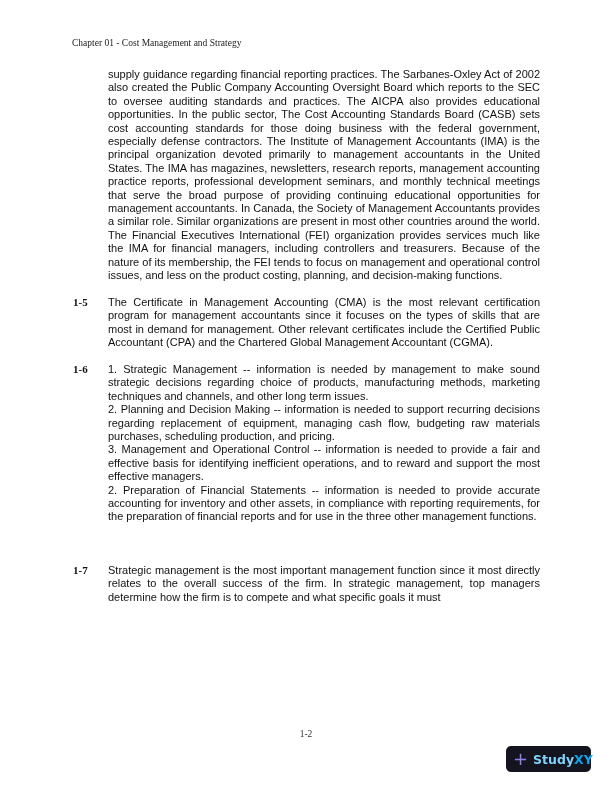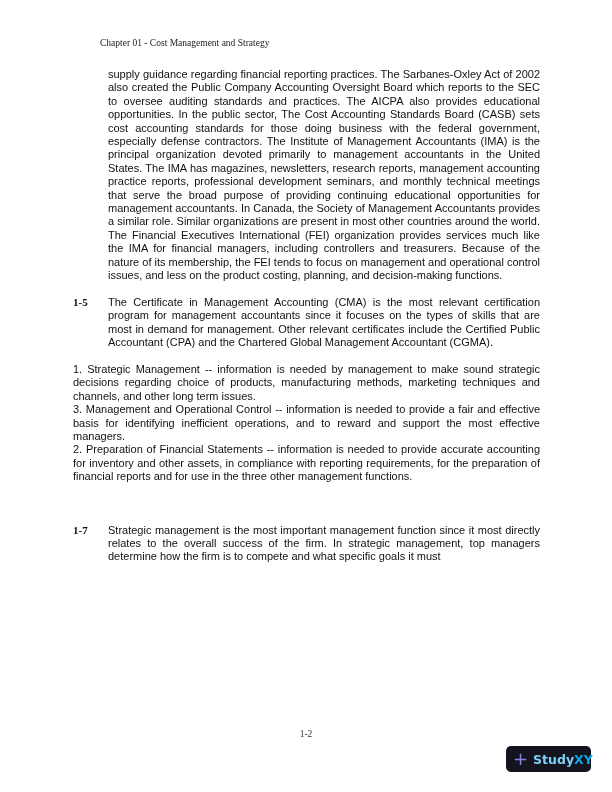--- a/index.html
+++ b/index.html
@@ -1,20 +1,20 @@
 <!DOCTYPE html>
 <html><head>
   <meta charset="utf-8">
   <style>
     html, body { margin: 0; padding: 0; background: #ffffff; }
     body { width: 612px; height: 792px; position: relative; overflow: hidden; }
     .page { position: absolute; left: 0; top: 0; width: 612px; height: 792px; background: #fff; }
     .running-header {
       position: absolute; left: 72px; top: 38px;
-      font-family: "Liberation Serif", serif; font-size: 9.5px; color: #222; margin-left: 28px;
+      font-family: "Liberation Serif", serif; font-size: 9.5px; color: #222;
     }
     .content {
       position: absolute; left: 73px; top: 68px; width: 467px;
       font-family: "Liberation Sans", sans-serif; font-size: 11px; line-height: 13.4px; color: #111;
     }
     .para { display: flex; justify-content: center; }
     .label { width: 35px; flex: 0 0 35px; font-weight: bold; font-family: Liberation Serif, serif; }
     .body { flex: 1; text-align: justify; }
     .body p { margin: 0; text-align: justify; }
     .gap { height: 13.4px; }
@@ -52,22 +52,24 @@
     <div class="para">
       <div class="label">1-5</div>
       <div class="body">
         <p>The Certificate in Management Accounting (CMA) is the most relevant certification program for management accountants since it focuses on the types of skills that are most in demand for management.  Other relevant certificates include  the Certified Public Accountant (CPA) and the Chartered Global Management Accountant (CGMA).</p>
       </div>
     </div>
 
     <div class="gap"></div>
 
     <div class="para">
+      <div class="label">1-6</div>
       <div class="body">
         <p>1. Strategic Management -- information is needed by management to make sound strategic decisions regarding choice of products, manufacturing methods, marketing techniques and channels, and other long term issues.</p>
+        <p>2. Planning and Decision Making -- information is needed to support recurring decisions regarding replacement of equipment, managing cash flow, budgeting raw materials purchases, scheduling production, and pricing.</p>
         <p>3. Management and Operational Control -- information is needed to provide a fair and effective basis for identifying inefficient operations, and to reward and support the most effective managers.</p>
         <p>2. Preparation of Financial Statements -- information is needed to provide accurate accounting for inventory and other assets, in compliance with reporting requirements, for the preparation of financial reports and for use in the three other management functions.</p>
       </div>
     </div>
 
     <div class="gap-large"></div>
 
     <div class="para">
       <div class="label">1-7</div>
       <div class="body">

